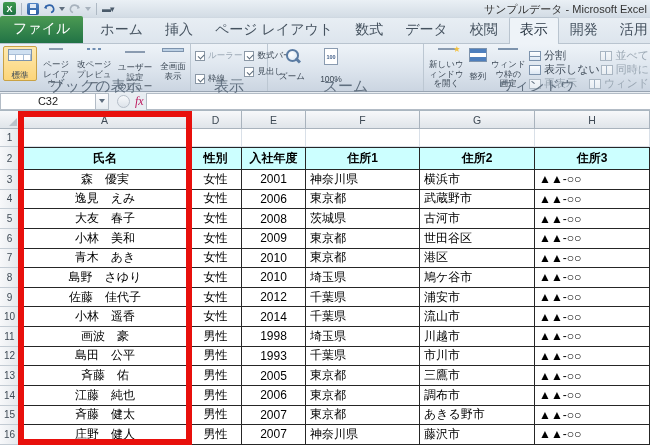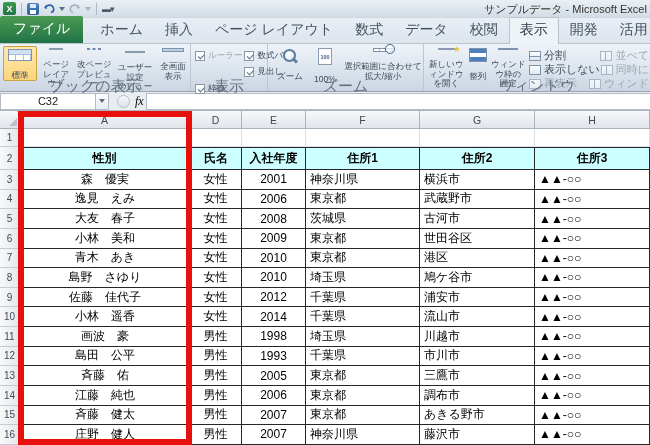--- a/index.html
+++ b/index.html
@@ -70,21 +70,21 @@
   .cbitem { display:flex; align-items:center; gap:3px; font-size:8.5px; color:#3e4a57; height:13px; white-space:nowrap; }
   .cbitem.dis { color:#9aa7b3; }
   .cbox { width:10px; height:10px; background:#fff; border:1px solid #8b98a6; position:relative; flex:none; }
   .cbox:after { content:""; position:absolute; left:1.5px; top:2px; width:5px; height:2.5px; border-left:1.5px solid #5a6a7a; border-bottom:1.5px solid #5a6a7a; transform:rotate(-45deg); }
 
   
   .fbar { height:19px; background:#e8edf2; border-bottom:1px solid #aab6c0; display:flex; align-items:center; }
   .namebox { width:96px; height:17px; background:#fff; border:1px solid #b3bcc6; font-size:11px; color:#222; display:flex; align-items:center; justify-content:center; }
   .nbdrop { width:13px; height:17px; display:flex; align-items:center; justify-content:center; border:1px solid #b3bcc6; border-left:none; background:linear-gradient(#fdfdfe,#e7ecf1); }
   .fbcircle { width:13px; height:13px; border-radius:50%; border:1px solid #b6bfc9; background:linear-gradient(#f7f9fb,#dde3ea); margin:0 5px 0 8px; }
-  .fx { font-family:"Liberation Serif", serif; font-style:italic; font-size:12px; color:#000000; margin-right:2px; }
+  .fx { font-family:"Liberation Serif", serif; font-style:italic; font-size:12px; color:#be185d; margin-right:2px; }
   .fbinput { flex:1; height:17px; background:#fff; border:1px solid #b3bcc6; border-right:none; }
 
   
   .sheet { background:#fff; }
   .srow { display:grid; grid-template-columns:20px 170px 52px 64px 114px 115px 1fr; }
   .hcell { background:linear-gradient(#f7f8fa,#e0e5ea); border-right:1px solid #a9b3bd; border-bottom:1px solid #a9b3bd; font-size:10.5px; color:#3f4a55; display:flex; align-items:center; justify-content:center; }
   .corner { position:relative; }
   .corner:after { content:""; position:absolute; right:2px; bottom:2px; border-left:8px solid transparent; border-bottom:8px solid #b9c2cb; }
   .rownum { background:linear-gradient(90deg,#f7f8fa,#e4e8ec); border-right:1px solid #a9b3bd; border-bottom:1px solid #c3cbd3; font-size:10px; color:#3f4a55; display:flex; align-items:center; justify-content:center; }
   .gcell { border-right:1px solid #d9e0e8; border-bottom:1px solid #d9e0e8; }
@@ -162,21 +162,21 @@
     </div>
     <div class="bigbtn" style="width:34px;">
       <span class="bi bi-screen"></span>
       <span class="blabel">全画面
 表示</span>
     </div>
     <div class="glabel">ブックの表示</div>
   </div>
 
   <div class="rgroup" style="width:77px; padding:5px 2px 11px 4px;">
-    <div style="display:flex; flex-direction:column; gap:20px; margin-right:2px;">
+    <div style="display:flex; flex-direction:column; gap:10px; margin-right:2px;">
       <div class="cbitem dis">
         <span class="cbox"></span>
         <span>ルーラー</span>
       </div>
       <div class="cbitem">
         <span class="cbox"></span>
         <span>枠線</span>
       </div>
     </div>
     <div style="display:flex; flex-direction:column; gap:3px;">
@@ -193,25 +193,20 @@
   </div>
 
   <div class="rgroup" style="width:156px; gap:4px; padding-left:6px;">
     <div class="bigbtn" style="width:36px;">
       <span class="bi bi-mag"></span>
       <span class="blabel">ズーム</span>
     </div>
     <div class="bigbtn" style="width:34px;">
       <span class="bi bi-100">100</span>
       <span class="blabel">100%</span>
-    </div>
-    <div class="bigbtn" style="width:88px;">
-      <span class="bi bi-selzoom"></span>
-      <span class="blabel">選択範囲に合わせて
-拡大/縮小</span>
     </div>
     <div class="glabel">ズーム</div>
   </div>
 
   <div class="rgroup" style="width:226px; gap:2px; border-right:none; padding-left:3px; overflow:hidden;">
     <div class="bigbtn" style="width:58px;">
       <span class="bi bi-newwin"></span>
       <span class="blabel">新しいウィンドウ
 を開く</span>
     </div>
@@ -283,22 +278,22 @@
       <div class="rownum">1</div>
       <div class="gcell"></div>
       <div class="gcell"></div>
       <div class="gcell"></div>
       <div class="gcell"></div>
       <div class="gcell"></div>
       <div class="gcell"></div>
     </div>
     <div class="srow h-r2 row-hdr">
       <div class="rownum">2</div>
+      <div class="tcell colA">氏名</div>
       <div class="tcell">性別</div>
-      <div class="tcell colA">氏名</div>
       <div class="tcell">入社年度</div>
       <div class="tcell">住所1</div>
       <div class="tcell">住所2</div>
       <div class="tcell">住所3</div>
     </div>
     <div class="srow h-data">
       <div class="rownum">3</div>
       <div class="tcell c colA">森　優実</div>
       <div class="tcell c">女性</div>
       <div class="tcell c">2001</div>

